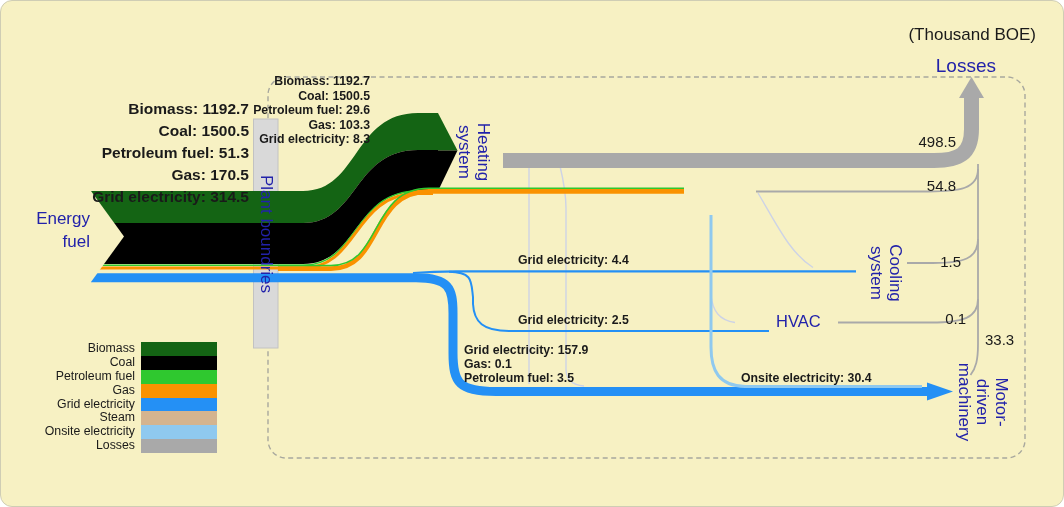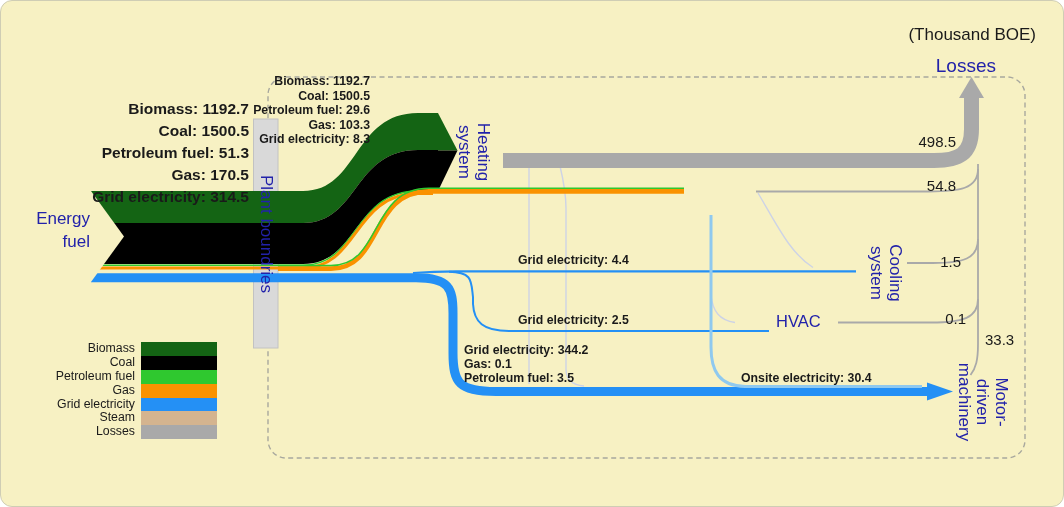--- a/index.html
+++ b/index.html
@@ -108,21 +108,21 @@
   <div class="vlabel" style="left:884px;top:272px;">
     <div>Cooling</div>
     <div>system</div>
   </div>
 
   <div class="lbl small-flow" style="left:517px;top:312px;">Grid electricity: 2.5</div>
 
   <div class="lbl node" style="left:775px;top:311px;font-size:16.5px;">HVAC</div>
 
   <div class="lbl small-flow" style="left:463px;top:343px;line-height:13.9px;">
-    <div>Grid electricity: 344.2</div>
+    <div>Grid electricity: 157.9</div>
     <div>Gas: 0.1</div>
     <div>Petroleum fuel: 3.5</div>
   </div>
 
   <div class="lbl small-flow" style="left:740px;top:370px;">Onsite electricity: 30.4</div>
 
   <div class="vlabel" style="left:981px;top:401px;">
     <div>Motor-</div>
     <div>driven</div>
     <div>machinery</div>
@@ -155,18 +155,22 @@
     </div>
     <div class="leg-row">
       <div class="leg-label">Grid electricity</div>
       <div class="leg-swatch" style="background-color: rgb(36, 144, 245);"></div>
     </div>
     <div class="leg-row">
       <div class="leg-label">Steam</div>
       <div class="leg-swatch" style="background-color: rgb(212, 180, 143);"></div>
     </div>
     <div class="leg-row">
+      <div class="leg-label">Onsite electricity</div>
+      <div class="leg-swatch" style="background-color: rgb(143, 201, 239);"></div>
+    </div>
+    <div class="leg-row">
       <div class="leg-label">Losses</div>
       <div class="leg-swatch" style="background-color: rgb(169, 169, 169);"></div>
     </div>
   </div>
 
 </div>
 
 </body></html>

